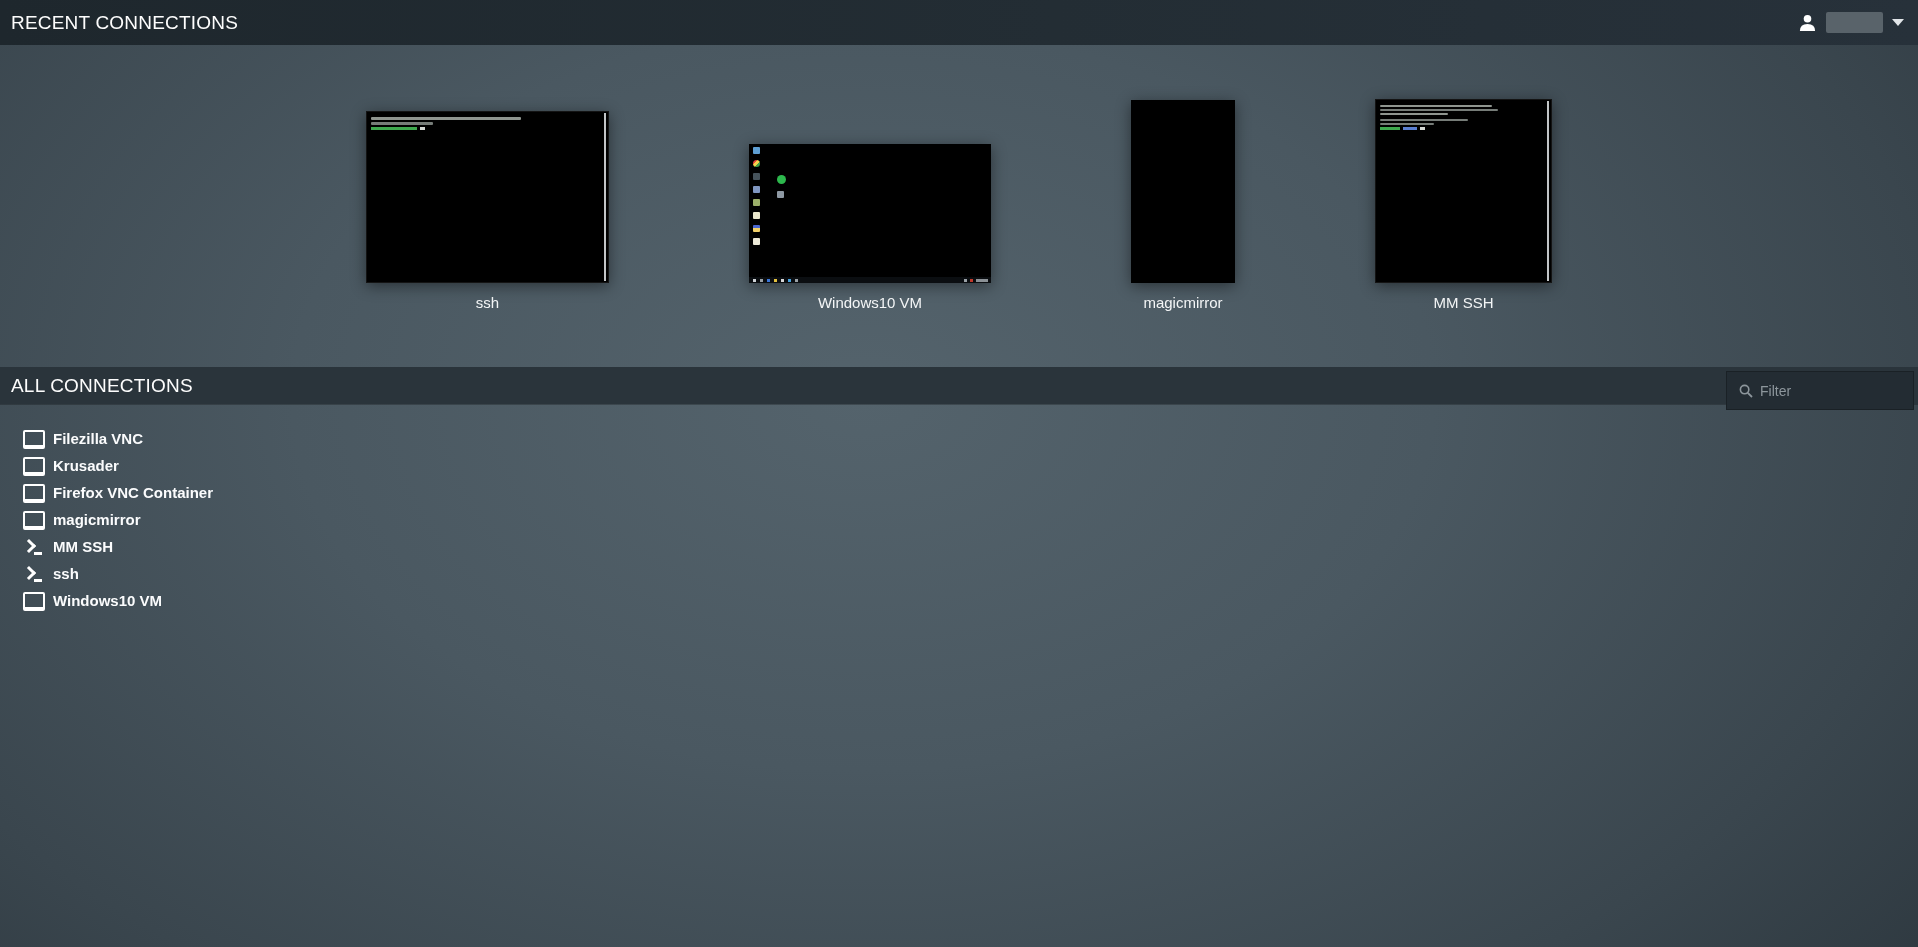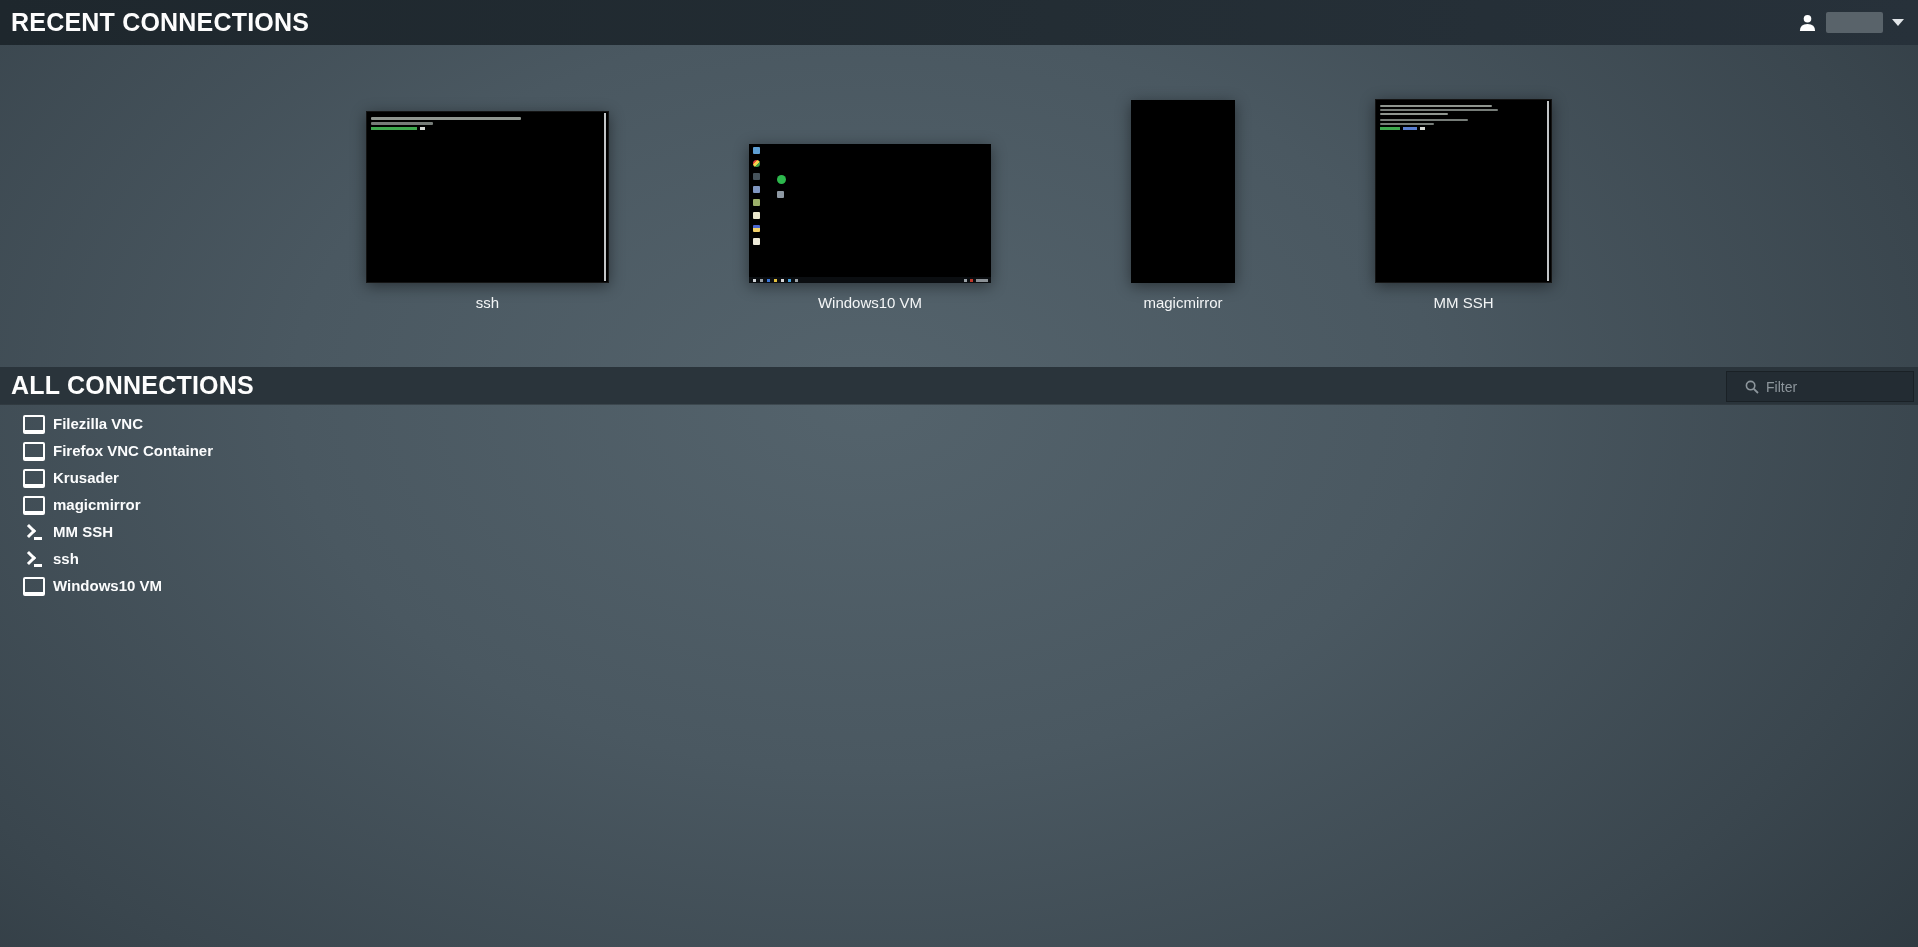--- a/index.html
+++ b/index.html
@@ -12,21 +12,21 @@
   }
 
   
   .app-header {
     height: 45px;
     background: linear-gradient(90deg, #1e272d 0%, #232d34 55%, #27313a 100%);
     display: flex; align-items: center; justify-content: space-between;
     padding: 0 14px 0 11px;
   }
   .section-title {
-    font-size: 25px; font-weight: 700; letter-spacing: 0.2px; color: #fdfdfd;
+    font-size: 19px; font-weight: 400; letter-spacing: 0.2px; color: #fdfdfd;
   }
   .user-menu { display: flex; align-items: center; gap: 9px; cursor: pointer; }
   .user-icon-svg { width: 19px; height: 19px; display: block; }
   .redacted-username { width: 57px; height: 21px; background: #59636a; border-radius: 2px; }
   .caret-down {
     width: 0; height: 0;
     border-left: 6px solid transparent; border-right: 6px solid transparent;
     border-top: 7px solid #e2e6e9;
   }
 
@@ -83,34 +83,34 @@
   .tb-clock { width: 12px; height: 3px; background: #8b9196; margin: 0 3px; }
 
   
   .all-bar {
     height: 37px; background: #2a343b; position: relative;
     display: flex; align-items: center; padding-left: 11px;
     box-shadow: 0 1px 0 rgba(0,0,0,0.25);
   }
   .filter-box {
     position: absolute; right: 4px; top: 4px;
-    width: 188px; height: 31px;
+    width: 188px; height: 39px;
     background: #232c33; border: 1px solid #1a2126;
-    display: flex; align-items: center; padding: 0 18px; gap: 7px;
+    display: flex; align-items: center; padding: 0 12px; gap: 7px;
   }
   .search-icon-svg { width: 14px; height: 14px; flex: 0 0 auto; }
   .filter-input {
     background: transparent; border: none; outline: none;
     color: #cfd6da; font-size: 14px; width: 100%;
     font-family: "Liberation Sans", sans-serif;
   }
   .filter-input::placeholder { color: #8d969c; }
 
   
-  .conn-list { padding: 6px 0 0 0; }
+  .conn-list { padding: 21px 0 0 0; }
   .conn-row {
     height: 27px; display: flex; align-items: center;
     padding-left: 21px; cursor: pointer;
   }
   .conn-icon { position: relative; width: 23px; height: 23px; margin-right: 9px; flex: 0 0 auto; }
   .monitor-icon::before {
     content: ""; position: absolute; top: 3px; left: 2px;
     width: 18px; height: 13px;
     border: 2px solid #fff; border-bottom-width: 4px; border-radius: 2px;
   }
@@ -235,26 +235,26 @@
 
 <div class="conn-list">
 
     <div class="conn-row">
       <span class="conn-icon monitor-icon"></span>
       <span class="conn-label">Filezilla VNC</span>
     </div>
 
     <div class="conn-row">
       <span class="conn-icon monitor-icon"></span>
+      <span class="conn-label">Krusader</span>
+    </div>
+
+    <div class="conn-row">
+      <span class="conn-icon monitor-icon"></span>
       <span class="conn-label">Firefox VNC Container</span>
-    </div>
-
-    <div class="conn-row">
-      <span class="conn-icon monitor-icon"></span>
-      <span class="conn-label">Krusader</span>
     </div>
 
     <div class="conn-row">
       <span class="conn-icon monitor-icon"></span>
       <span class="conn-label">magicmirror</span>
     </div>
 
     <div class="conn-row">
       <span class="conn-icon terminal-icon"></span>
       <span class="conn-label">MM SSH</span>

